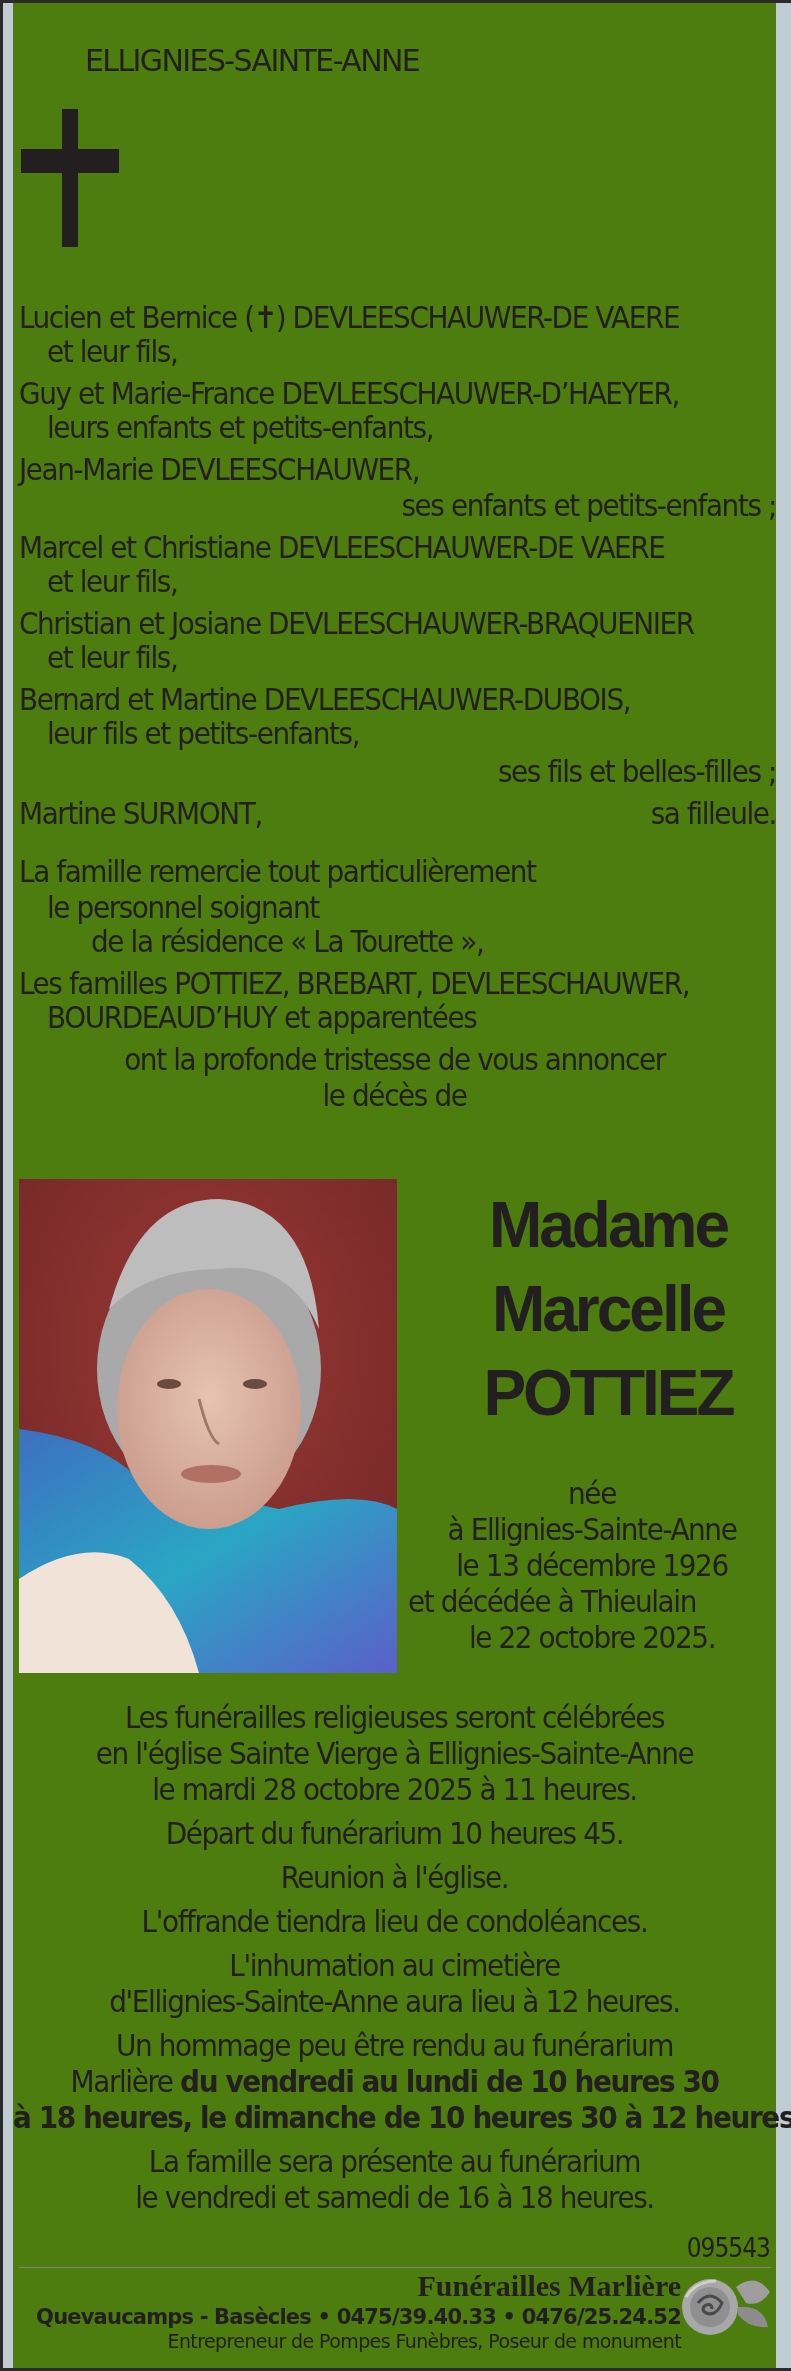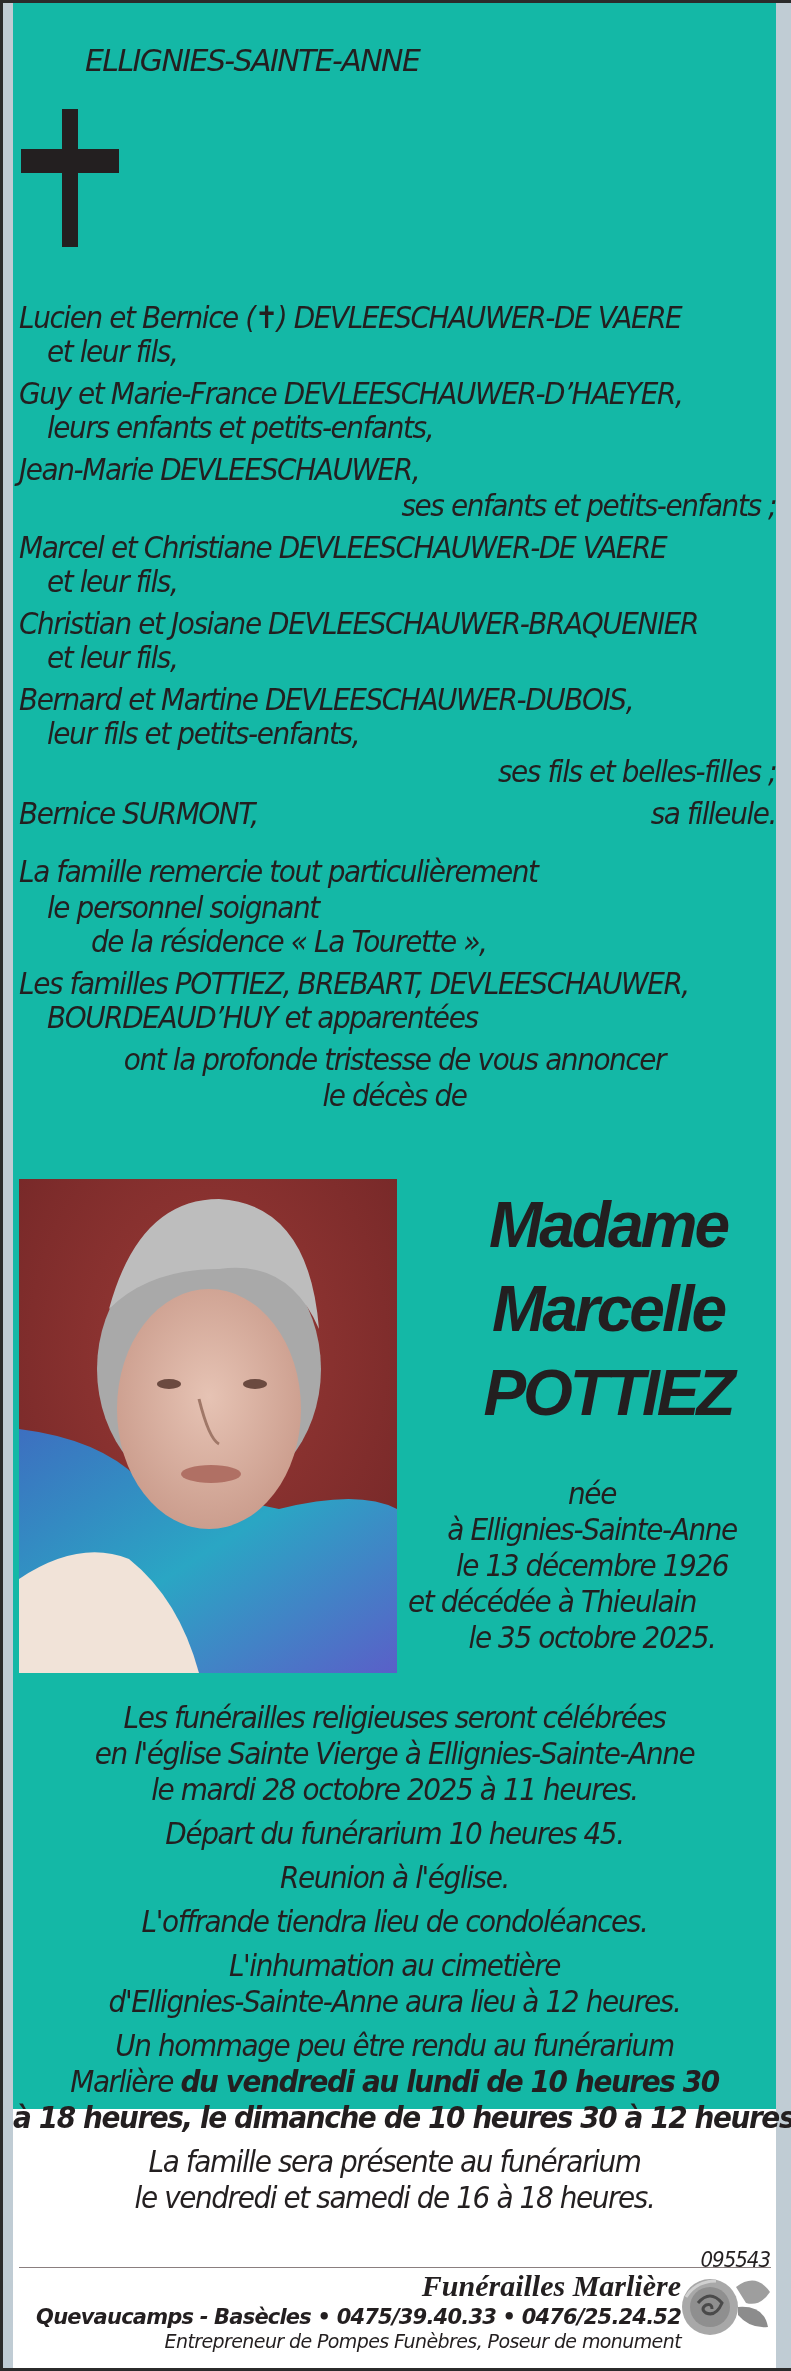--- a/index.html
+++ b/index.html
@@ -1,20 +1,20 @@
 <!DOCTYPE html>
 <html><head>
 <meta charset="utf-8">
 <style>
   html,body{margin:0;padding:0;background:#fff;}
   body{width:791px;height:2371px;position:relative;overflow:hidden;font-family:"DejaVu Sans","Liberation Sans",sans-serif;color:#231f20;}
   .frame{position:absolute;left:0;top:0;width:791px;height:2371px;box-sizing:border-box;border-top:3px solid #2b2b2b;border-left:3px solid #2b2b2b;border-bottom:3px solid #2b2b2b;}
   .strip-left{position:absolute;left:3px;top:3px;width:10px;height:2365px;background:#c0ccd4;}
   .strip-right{position:absolute;left:776px;top:3px;width:15px;height:2365px;background:#c0ccd4;}
-  .page{position:absolute;left:13px;top:3px;width:763px;height:2106px;background:#14b8a6;font-style:italic;}
+  .page{position:absolute;left:13px;top:3px;width:763px;height:2365px;background:#4d7c0f;}
   .t{position:absolute;white-space:nowrap;font-size:31px;line-height:36px;letter-spacing:-1.4px;font-family:"DejaVu Sans Condensed","DejaVu Sans","Liberation Sans",sans-serif;font-stretch:condensed;}
   .c{left:0;width:763px;text-align:center;}
   .town{position:absolute;left:72px;top:40px;font-size:30px;letter-spacing:-1.6px;line-height:36px;font-family:"DejaVu Sans","Liberation Sans",sans-serif;}
   .cross-v{position:absolute;left:49px;top:106px;width:16px;height:138px;background:#231f20;}
   .cross-h{position:absolute;left:8px;top:146px;width:98px;height:24px;background:#231f20;}
   .photo{position:absolute;left:6px;top:1176px;width:378px;height:494px;overflow:hidden;background:#7d2a2a;}
   .name{position:absolute;left:430px;width:330px;text-align:center;font-weight:bold;font-size:64px;line-height:84px;letter-spacing:-3px;font-family:"Liberation Sans",sans-serif;}
   .bold{font-weight:bold;}
   .footer-rule{position:absolute;left:6px;top:2264px;width:752px;height:1px;background:#8a7f7f;}
   .firm{position:absolute;left:8px;width:660px;text-align:right;white-space:nowrap;}
@@ -42,21 +42,21 @@
   <div class="t" style="left:34px;top:406px;">leurs enfants et petits-enfants,</div>
   <div class="t" style="left:6px;top:448px;">Jean-Marie DEVLEESCHAUWER,</div>
   <div class="t" style="right:0;top:484px;">ses enfants et petits-enfants ;</div>
   <div class="t" style="left:6px;top:526px;">Marcel et Christiane DEVLEESCHAUWER-DE VAERE</div>
   <div class="t" style="left:34px;top:560px;">et leur fils,</div>
   <div class="t" style="left:6px;top:602px;">Christian et Josiane DEVLEESCHAUWER-BRAQUENIER</div>
   <div class="t" style="left:34px;top:636px;">et leur fils,</div>
   <div class="t" style="left:6px;top:678px;">Bernard et Martine DEVLEESCHAUWER-DUBOIS,</div>
   <div class="t" style="left:34px;top:712px;">leur fils et petits-enfants,</div>
   <div class="t" style="right:0;top:750px;">ses fils et belles-filles ;</div>
-  <div class="t" style="left:6px;top:792px;">Bernice SURMONT,</div>
+  <div class="t" style="left:6px;top:792px;">Martine SURMONT,</div>
   <div class="t" style="right:0;top:792px;">sa filleule.</div>
   <div class="t" style="left:6px;top:850px;">La famille remercie tout particulièrement</div>
   <div class="t" style="left:34px;top:886px;">le personnel soignant</div>
   <div class="t" style="left:34px;top:920px;margin-left:44px;">de la résidence « La Tourette »,</div>
   <div class="t" style="left:6px;top:962px;">Les familles POTTIEZ, BREBART, DEVLEESCHAUWER,</div>
   <div class="t" style="left:34px;top:996px;">BOURDEAUD’HUY et apparentées</div>
 
   <div class="t c" style="top:1038px;">ont la profonde tristesse de vous annoncer</div>
   <div class="t c" style="top:1074px;">le décès de</div>
 
@@ -91,37 +91,37 @@
   </div>
 
   <div class="name" style="top:1180px;">Madame</div>
   <div class="name" style="top:1264px;">Marcelle</div>
   <div class="name" style="top:1348px;">POTTIEZ</div>
 
   <div class="t" style="left:395px;width:368px;text-align:center;top:1472px;">née</div>
   <div class="t" style="left:395px;width:368px;text-align:center;top:1508px;">à Ellignies-Sainte-Anne</div>
   <div class="t" style="left:395px;width:368px;text-align:center;top:1544px;">le 13 décembre 1926</div>
   <div class="t" style="left:395px;width:368px;top:1580px;">et décédée à Thieulain</div>
-  <div class="t" style="left:395px;width:368px;text-align:center;top:1616px;">le 35 octobre 2025.</div>
+  <div class="t" style="left:395px;width:368px;text-align:center;top:1616px;">le 22 octobre 2025.</div>
 
   <div class="t c" style="top:1696px;">Les funérailles religieuses seront célébrées</div>
   <div class="t c" style="top:1732px;">en l'église Sainte Vierge à Ellignies-Sainte-Anne</div>
   <div class="t c" style="top:1768px;">le mardi 28 octobre 2025 à 11 heures.</div>
   <div class="t c" style="top:1812px;">Départ du funérarium 10 heures 45.</div>
   <div class="t c" style="top:1856px;">Reunion à l'église.</div>
   <div class="t c" style="top:1900px;">L'offrande tiendra lieu de condoléances.</div>
   <div class="t c" style="top:1944px;">L'inhumation au cimetière</div>
   <div class="t c" style="top:1980px;">d'Ellignies-Sainte-Anne aura lieu à 12 heures.</div>
   <div class="t c" style="top:2024px;">Un hommage peu être rendu au funérarium</div>
   <div class="t c" style="top:2060px;"><span>Marlière </span><span class="bold">du vendredi au lundi de 10 heures 30</span></div>
   <div class="t c" style="top:2096px;"><span class="bold">à 18 heures, le dimanche de 10 heures 30 à 12 heures</span></div>
   <div class="t c" style="top:2140px;">La famille sera présente au funérarium</div>
   <div class="t c" style="top:2176px;">le vendredi et samedi de 16 à 18 heures.</div>
 
-  <div class="t" style="right:6px;top:2232px;font-size:22px;line-height:26px;letter-spacing:-1px;margin-top:12px;">095543</div>
+  <div class="t" style="right:6px;top:2232px;font-size:26px;line-height:26px;letter-spacing:-1px;">095543</div>
 
   <div class="footer-rule"></div>
   <div class="firm" style="top:2266px;font-family:'Liberation Serif',serif;font-weight:bold;font-size:30px;line-height:34px;">Funérailles Marlière</div>
   <div class="firm" style="top:2302px;font-weight:bold;font-size:21px;line-height:24px;letter-spacing:-0.8px;">Quevaucamps - Basècles • 0475/39.40.33 • 0476/25.24.52</div>
   <div class="firm" style="top:2327px;font-size:19px;line-height:22px;letter-spacing:-0.6px;">Entrepreneur de Pompes Funèbres, Poseur de monument</div>
 
   <div class="rose">
     <svg width="96" height="78" viewBox="0 0 96 78" xmlns="http://www.w3.org/2000/svg">
       <path d="M60 20 Q80 5 94 25 Q84 40 70 36 Z" fill="#9e9e9e"></path>
       <path d="M62 40 Q88 38 92 60 Q74 62 62 48 Z" fill="#8c8c8c"></path>

